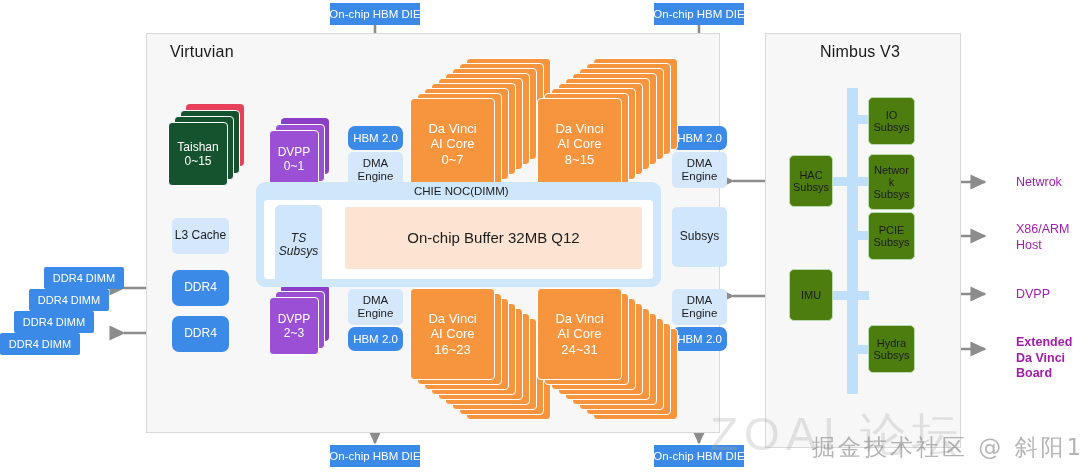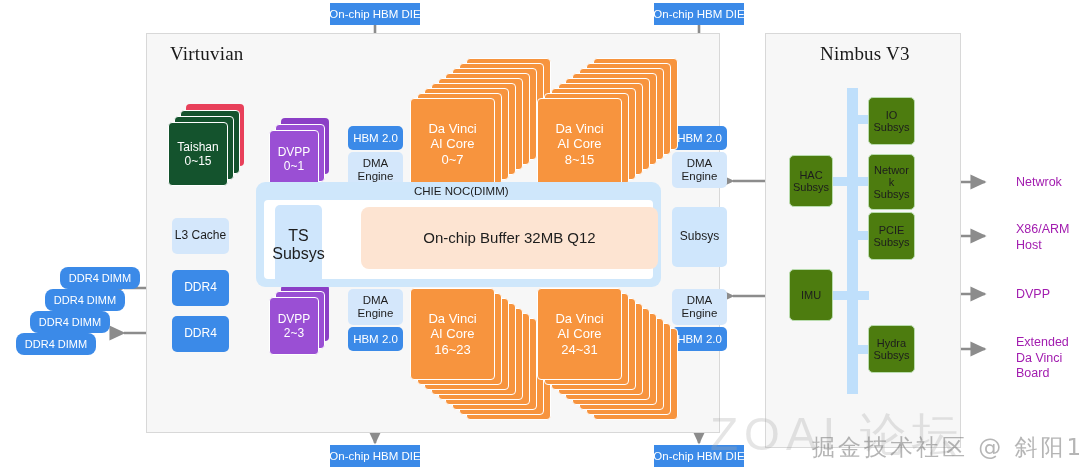--- a/index.html
+++ b/index.html
@@ -10,35 +10,34 @@
     color:#222;
   }
   #stage{position:absolute;left:0;top:0;width:1080px;height:473px;}
   .abs{position:absolute;box-sizing:border-box;}
 
   
   .panel{
     background:#f7f7f7;border:1px solid #d8d8d8;
   }
   .panel-title{
-    position:absolute;font-size:19px;color:#1a1a1a;letter-spacing:.2px;
+    position:absolute;font-size:16px;color:#1a1a1a;letter-spacing:.2px;
     white-space:nowrap;
-    font-family:Liberation Serif, serif;
   }
 
   
   .blk{
     position:absolute;box-sizing:border-box;border-radius:5px;
     display:flex;align-items:center;justify-content:center;
     text-align:center;line-height:1.12;white-space:pre-line;
   }
-  .blk.sq{border-radius:8px;margin-left:16px;}
-
-  
-  .c-blue   {background:#3b8ae8;color:#fff;}
+  .blk.sq{border-radius:2px;}
+
+  
+  .c-blue   {background:#3b8ae8;color:#fff;border-radius:7px;}
   .c-blue-l {background:#d4e7fb;color:#1d1d1d;}
   .c-blue-xl{background:#cfe6fc;color:#1d1d1d;}
   .c-purple {background:#9a4fd4;color:#fff;}
   .c-purple-b{background:#8b3fc6;}
   .c-red    {background:#14532d;color:#fff;}
   .c-red-b  {background:#e8405a;}
   .c-orange {background:#f7943e;color:#fff;}
   .c-green  {background:#4d7c0f;color:#1d1d1d;border:1px solid #b9dcae;}
   .c-peach  {background:#fde4d2;color:#1d1d1d;}
   .c-noc    {background:#cfe7fb;}
@@ -225,21 +224,21 @@
     <div class="layer c-orange" style="left:14px;top:10px;width:83px;height:90px;border:1.2px solid #fff;"></div>
     <div class="layer c-orange" style="left:7px;top:5px;width:83px;height:90px;border:1.2px solid #fff;"></div>
     <div class="top c-orange" style="left:0px;top:0px;width:83px;height:90px;font-size:13px;border:1.2px solid #fff;">Da Vinci
 AI Core
 24~31</div>
   </div>
 
   <div class="abs c-noc" style="left:256px;top:182px;width:405px;height:105px;border-radius:9px;"></div>
   <div class="noc-cap" style="left:414px;top:185px;">CHIE NOC(DIMM)</div>
   <div class="abs c-nocin" style="left:264px;top:200px;width:389px;height:79px;border-radius:4px;"></div>
-  <div class="blk c-blue-xl" style="left:275px;top:205px;width:47px;height:80px;font-size:16px;">TS
+  <div class="blk c-blue-xl" style="left:275px;top:205px;width:47px;height:80px;font-size:12px;font-style:italic;">TS
 Subsys</div>
   <div class="blk c-peach sq" style="left:345px;top:207px;width:297px;height:62px;font-size:15px;">On-chip Buffer 32MB Q12</div>
 
   <div class="bus-v" style="left:847px;top:88px;width:11px;height:306px;"></div>
   <div class="bus-h" style="left:847px;top:115px;width:22px;height:9px;"></div>
   <div class="bus-h" style="left:826px;top:177px;width:43px;height:9px;"></div>
   <div class="bus-h" style="left:847px;top:231px;width:22px;height:9px;"></div>
   <div class="bus-h" style="left:826px;top:291px;width:43px;height:9px;"></div>
   <div class="bus-h" style="left:847px;top:345px;width:22px;height:9px;"></div>
 
@@ -254,19 +253,19 @@
 Subsys</div>
   <div class="blk c-green" style="left:868px;top:212px;width:47px;height:48px;font-size:11px;">PCIE
 Subsys</div>
   <div class="blk c-green" style="left:868px;top:325px;width:47px;height:48px;font-size:11px;">Hydra
 Subsys</div>
 
   <div class="ext-label" style="left:993px;top:175px;">Netwrok</div>
   <div class="ext-label" style="left:993px;top:222px;">X86/ARM
 Host</div>
   <div class="ext-label" style="left:993px;top:287px;">DVPP</div>
-  <div class="ext-label" style="left:993px;top:335px;">Extended
+  <div class="ext-label" style="left:993px;top:335px;font-weight:bold;">Extended
 Da Vinci Board</div>
 
   <div class="wm wm-big" style="left:710px;top:404px;">ZOAI 论坛</div>
   <div class="wm wm-cn" style="left:812px;top:432px;">掘金技术社区 @ 斜阳1</div>
 
 </div>
 
 </body></html>

